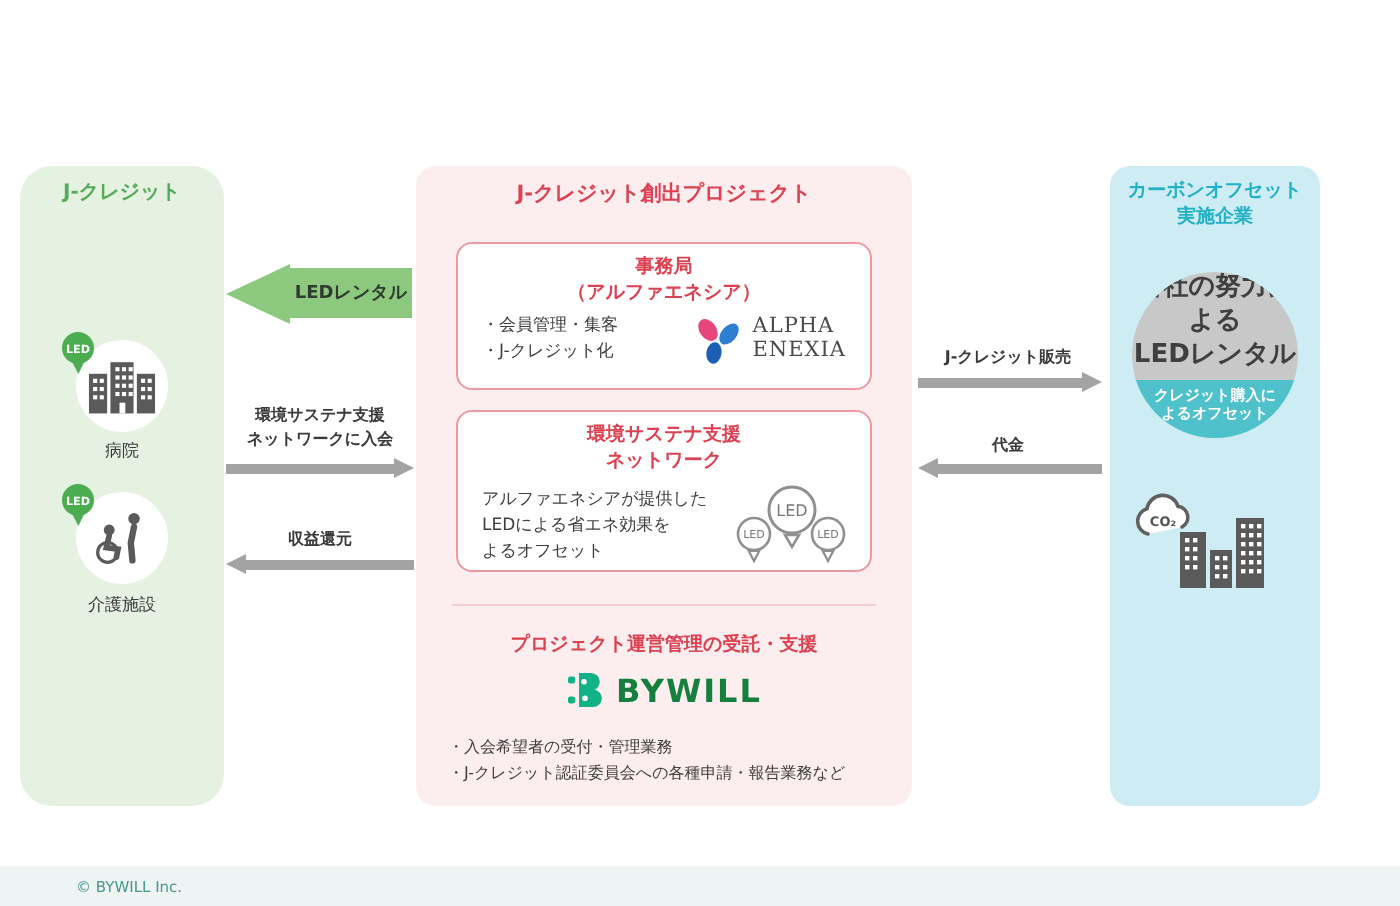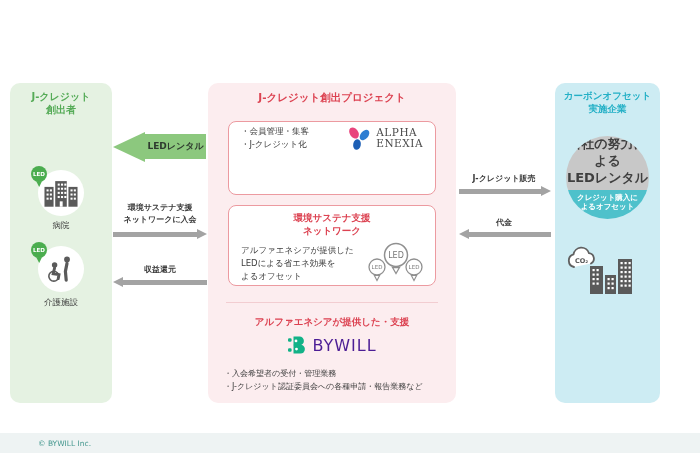--- a/index.html
+++ b/index.html
@@ -2,21 +2,21 @@
 <html><head>
 <meta charset="utf-8">
 <style>
   * { margin:0; padding:0; box-sizing:border-box; }
   html,body { background:#fff; }
   body { font-family:"DejaVu Sans", sans-serif; }
   .stage { position:relative; width:700px; height:453px; background:#ffffff; overflow:hidden; }
 
   
   .panel { position:absolute; top:83px; height:320px; border-radius:10px; }
-  .panel-left  { left:10px;  width:102px; background:#e5f2e2; }
+  .panel-left  { left:10px;  width:102px; background:#e5f2e2;border-radius:16px; }
   .panel-center{ left:208px; width:248px; background:#fcedef; }
   .panel-right { left:555px; width:105px; background:#cdecf3; }
 
   .panel-title { position:absolute; left:0; right:0; text-align:center; font-weight:bold; line-height:1.32; }
   .pt-green { top:7px; font-size:10px; color:#55ab57; }
   .pt-teal  { top:7px; font-size:9.5px; color:#24b0c6; }
   .pt-red   { top:8px; font-size:10.5px; color:#dc4251; }
 
   .left-desc { position:absolute; top:36px; left:0; right:0; text-align:center; font-size:8px; color:#4a4a4a; line-height:1.5; }
 
@@ -45,41 +45,40 @@
   .ib-network{ top:122px; height:81px; }
   .ib-title { margin-top:6px; text-align:center; font-size:9.5px; font-weight:bold; color:#dc4251; line-height:1.35; }
   .ib-row { display:flex; justify-content:space-between; align-items:center; padding:3px 10px 0 12px; }
   .ib-bullets { font-size:8.5px; color:#3e3e3e; line-height:1.55; white-space:nowrap; }
   .enexia-logo { display:flex; align-items:center; gap:4px; padding-right:2px; }
   .enexia-text { font-family:"DejaVu Serif", serif; font-size:10.5px; color:#4a4a4a; line-height:1.1; letter-spacing:0.5px; }
 
   .center-divider { position:absolute; left:18px; right:18px; top:219px; border-top:1px solid #f2cdd1; }
   .support-title { position:absolute; top:233px; left:0; right:0; text-align:center; font-size:9.5px; font-weight:bold; color:#dc4251; }
   .bywill-row { position:absolute; top:252px; left:0; right:0; display:flex; align-items:center; justify-content:center; gap:5px; }
-  .bywill-word { font-size:16px; font-weight:normal; color:#4c1d95; letter-spacing:1px; }
+  .bywill-word { font-size:16px; font-weight:bold; color:#15803d; letter-spacing:1px; }
   .support-bullets { position:absolute; top:285px; left:16px; right:6px; font-size:8px; color:#3e3e3e; line-height:1.6; white-space:nowrap; }
 
   
   .offset-circle { position:absolute; top:53px; left:11px; width:83px; height:83px; border-radius:50%; overflow:hidden; display:flex; flex-direction:column; }
   .oc-top { flex:1; background:#c8c8c8; display:flex; flex-direction:column; justify-content:flex-end; text-align:center; font-size:13px; font-weight:bold; color:#3f3f3f; line-height:1.3; padding-bottom:3px; }
   .oc-bottom { flex:1; background:#4ec1cb; text-align:center; font-size:7.5px; font-weight:bold; color:#ffffff; line-height:1.3; padding-top:3px; }
   .eco-icon { position:absolute; top:163px; left:9px; }
 
   
   .footer { position:absolute; left:0; right:0; bottom:0; height:20px; background:#eef3f3; display:flex; align-items:center; padding-left:38px; font-size:7.5px; color:#45988f; }
 </style>
 </head>
 <body>
 
 <div class="stage">
 
   <div class="panel panel-left">
     <div class="panel-title pt-green">
       <div>J-クレジット</div>
-      <div>創出者</div>
     </div>
 
     <div class="facility-circle fc-1">
       <span class="led-badge">
         <svg width="20" height="24" viewBox="0 0 20 24">
           <circle cx="10" cy="9" r="8" fill="#4bad4f"></circle>
           <text x="10" y="11.3" font-size="5.6" font-weight="bold" fill="#ffffff" text-anchor="middle">LED</text>
           <path d="M7.2 16.2 L13 16.2 L10.2 22 Z" fill="#4bad4f"></path>
         </svg>
       </span>
@@ -158,20 +157,24 @@
   <div class="flow-label" style="left:111px; top:264px; width:98px;">収益還元</div>
   <div class="gray-arrow to-left" style="left:113px; top:277px; width:94px;">
     <span class="bar"></span>
       <span class="head"></span>
   </div>
 
   <div class="panel panel-center">
     <div class="panel-title pt-red">J-クレジット創出プロジェクト</div>
 
     <div class="inner-box ib-office">
+      <div class="ib-title">
+        <div>事務局</div>
+        <div>（アルファエネシア）</div>
+      </div>
       <div class="ib-row">
         <div class="ib-bullets">
           <div>・会員管理・集客</div>
           <div>・J-クレジット化</div>
         </div>
         <div class="enexia-logo">
           <svg width="26" height="26" viewBox="0 0 26 26">
             <ellipse cx="8" cy="8" rx="4.2" ry="6" transform="rotate(-35 8 8)" fill="#e8457d"></ellipse>
             <ellipse cx="18.5" cy="10" rx="3.8" ry="6" transform="rotate(40 18.5 10)" fill="#2e7ed2"></ellipse>
             <ellipse cx="11" cy="19.5" rx="3.8" ry="5.4" transform="rotate(10 11 19.5)" fill="#1d5fb5"></ellipse>
@@ -203,21 +206,21 @@
           <text x="10" y="28.2" font-size="5.5" fill="#787878" text-anchor="middle">LED</text>
           <path d="M7.4 34.5 L12.6 34.5 L10 39.5 Z" fill="none" stroke="#909090" stroke-width="1.1"></path>
           <circle cx="47" cy="26" r="8" fill="#ffffff" stroke="#909090" stroke-width="1.3"></circle>
           <text x="47" y="28.2" font-size="5.5" fill="#787878" text-anchor="middle">LED</text>
           <path d="M44.4 34.5 L49.6 34.5 L47 39.5 Z" fill="none" stroke="#909090" stroke-width="1.1"></path>
         </svg>
       </div>
     </div>
 
     <div class="center-divider"></div>
-    <div class="support-title">アルファエネシアが提供した・支援</div>
+    <div class="support-title">プロジェクト運営管理の受託・支援</div>
 
     <div class="bywill-row">
       <svg width="20" height="20" viewBox="0 0 20 20">
         <rect x="1" y="3.2" width="3.6" height="3.6" rx="1.2" fill="#12b287"></rect>
         <rect x="1" y="13.2" width="3.6" height="3.6" rx="1.2" fill="#12b287"></rect>
         <path d="M6.5 1.5 h6 a4.4 4.4 0 0 1 0 8.8 h-6 z" fill="#12b287"></path>
         <path d="M6.5 9.7 h7 a4.4 4.4 0 0 1 0 8.8 h-7 z" fill="#12b287"></path>
         <circle cx="9" cy="5.9" r="1.4" fill="#ffffff"></circle>
         <circle cx="9.5" cy="14.1" r="1.4" fill="#ffffff"></circle>
       </svg>

